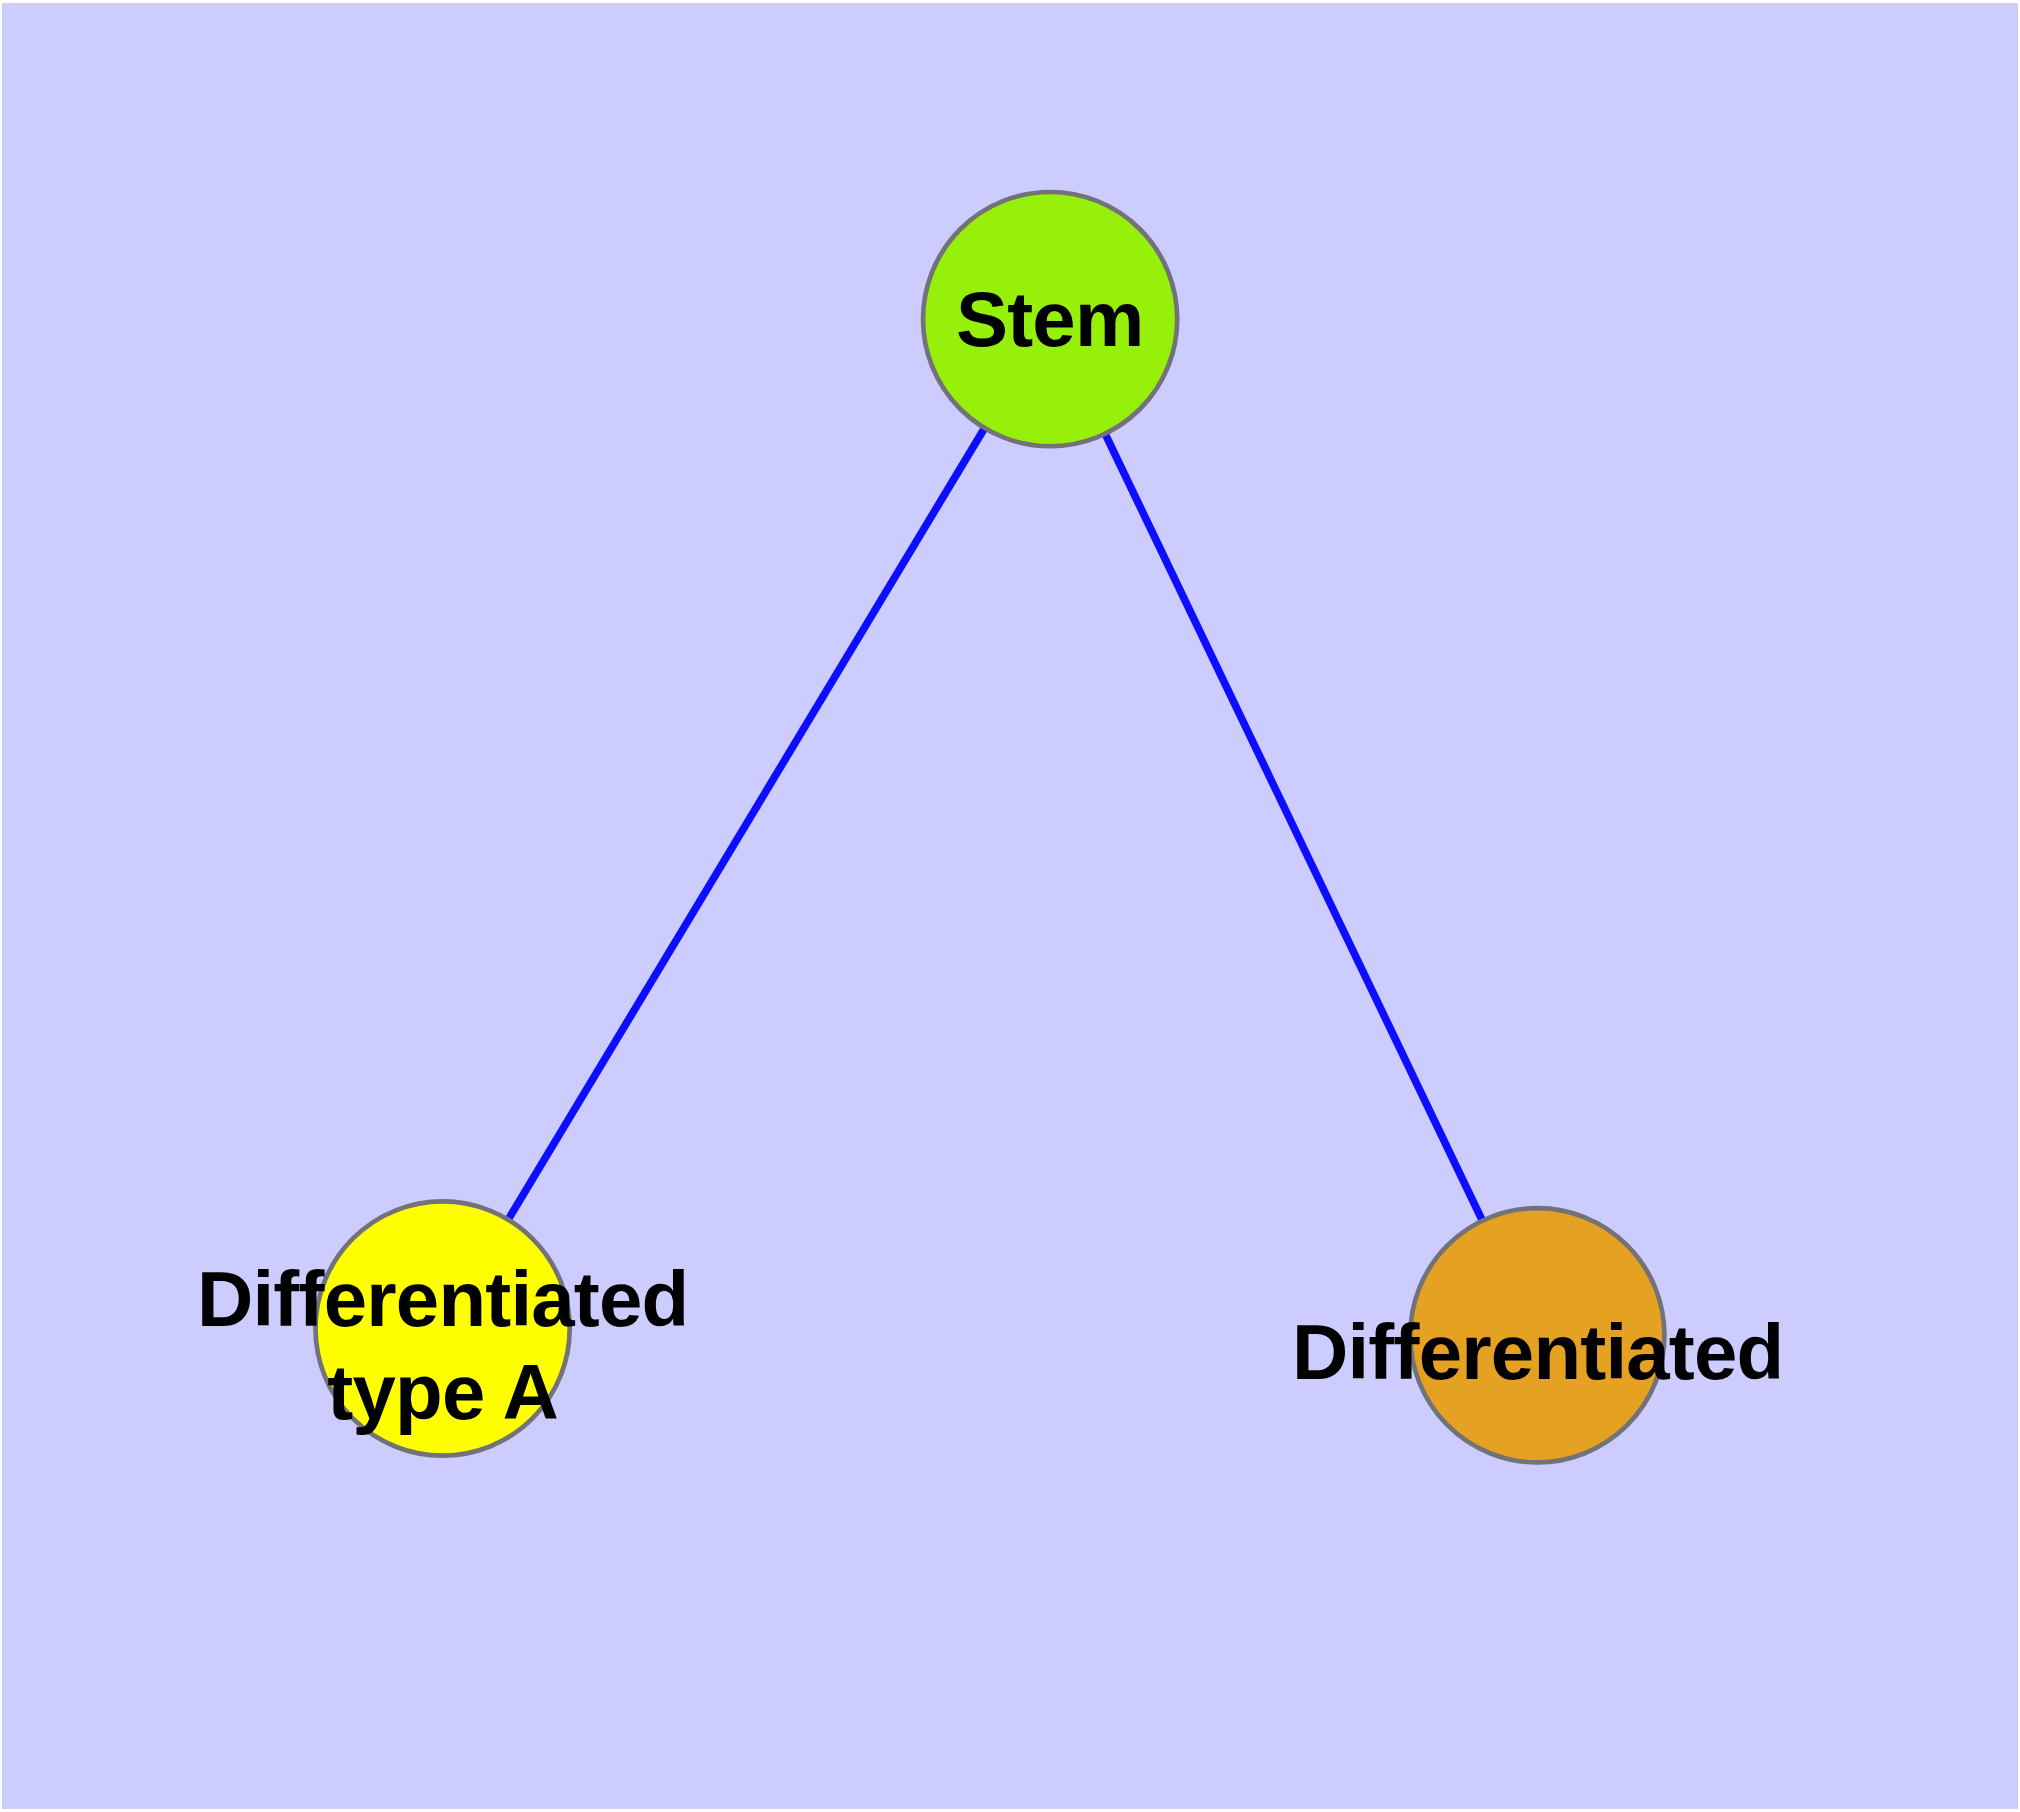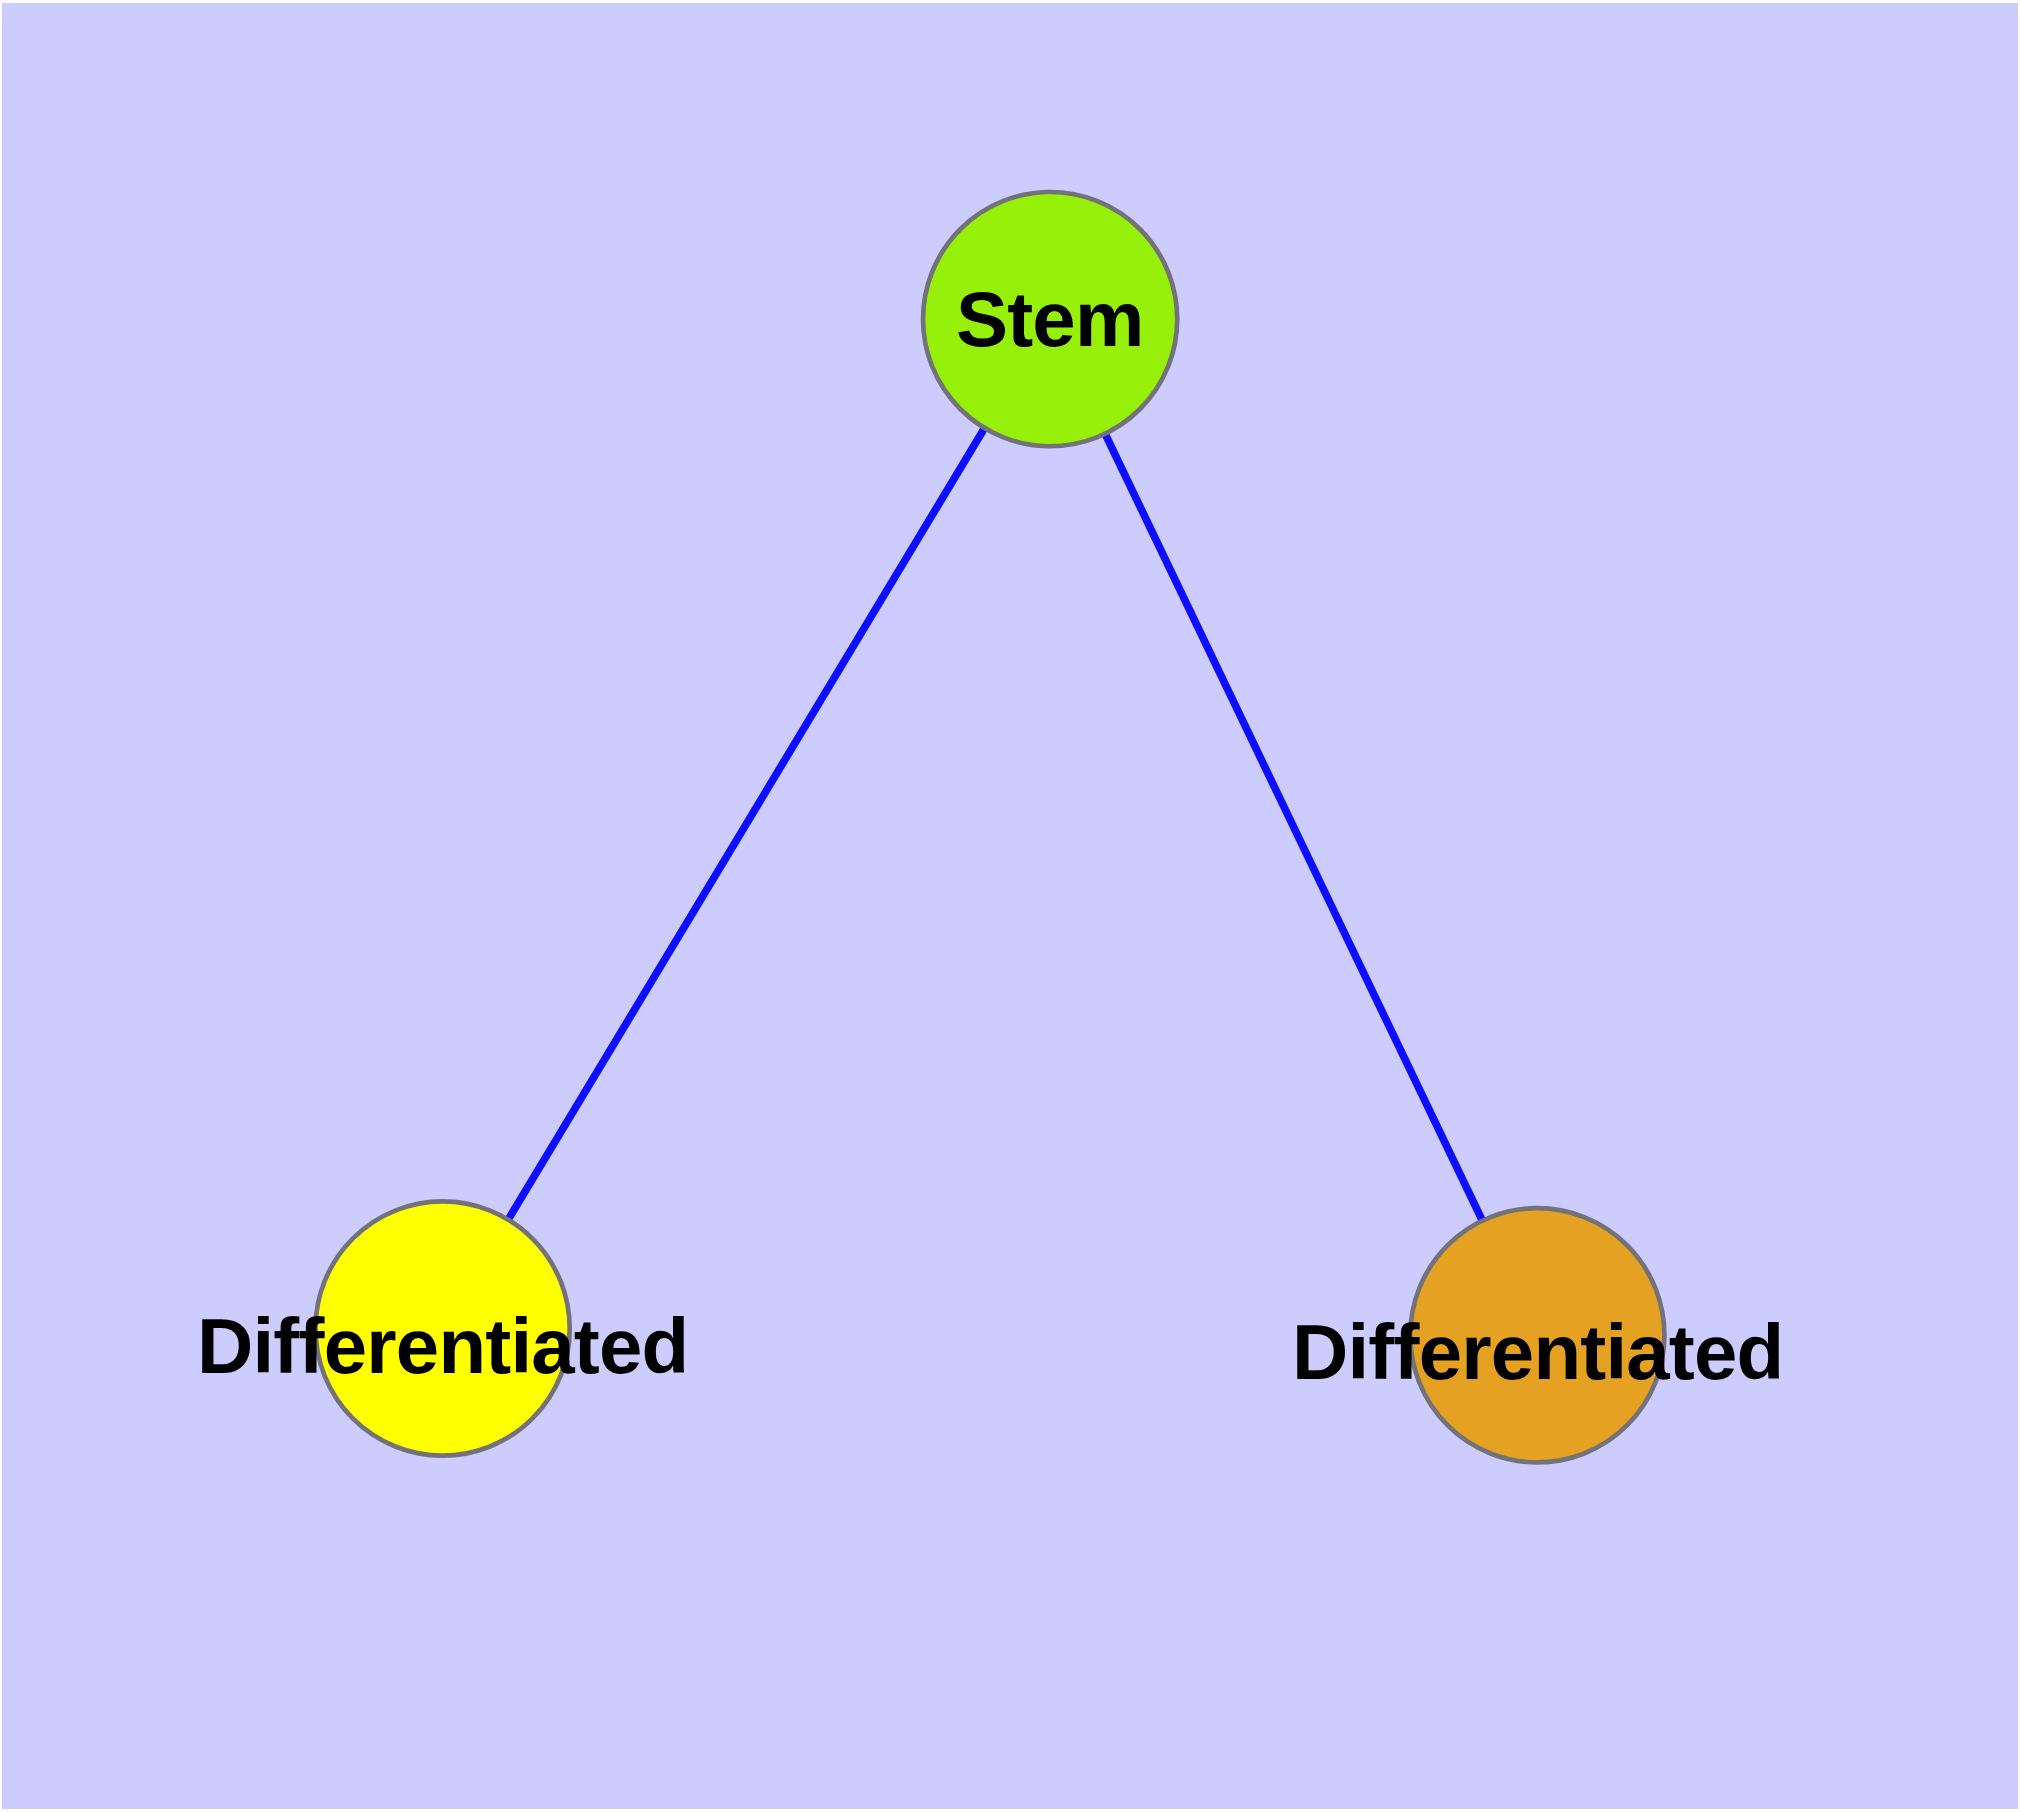--- a/index.html
+++ b/index.html
@@ -55,20 +55,21 @@
     <circle cx="520" cy="1564" r="150" stroke-width="5.5" fill="#FFFF00" stroke="#727278"></circle>
     <circle cx="1812" cy="1572" r="150" stroke-width="5.5" fill="#E5A122" stroke="#727278"></circle>
   </svg>
 
   <div class="node-label" id="label-stem">
     <span class="line">Stem</span>
   </div>
 
   <div class="node-label" id="label-type-a">
     <span class="line">Differentiated</span>
+    <span class="line">type A</span>
   </div>
 
   <div class="node-label" id="label-type-b">
     <span class="line">Differentiated</span>
   </div>
 
 </div>
 
 
 </body></html>

